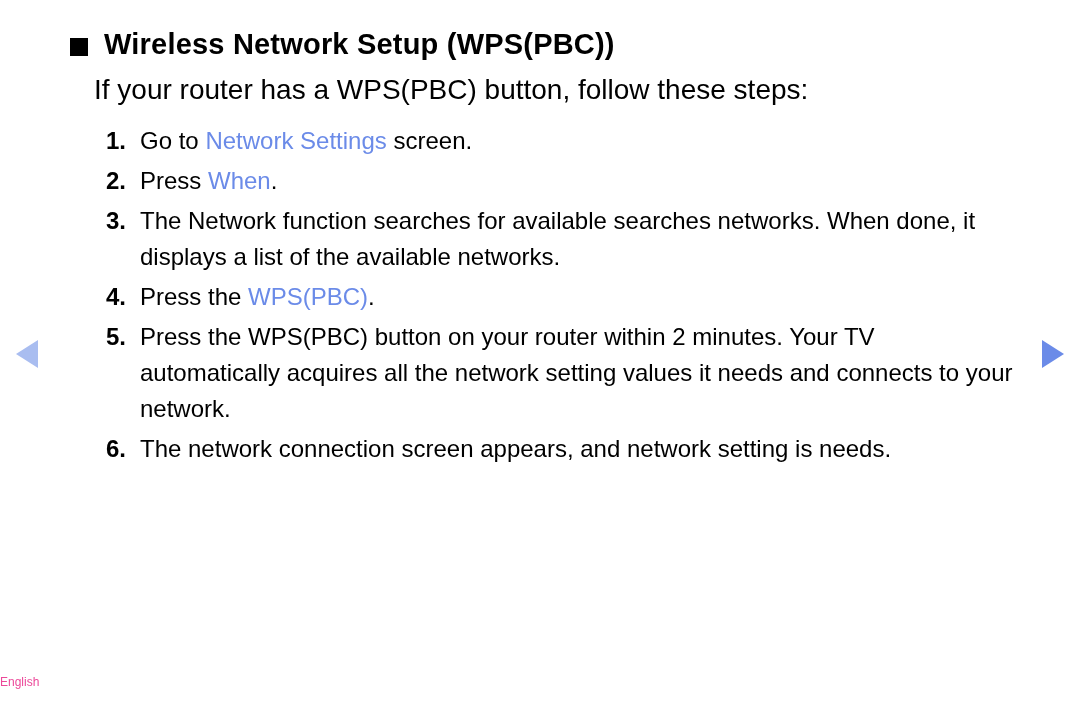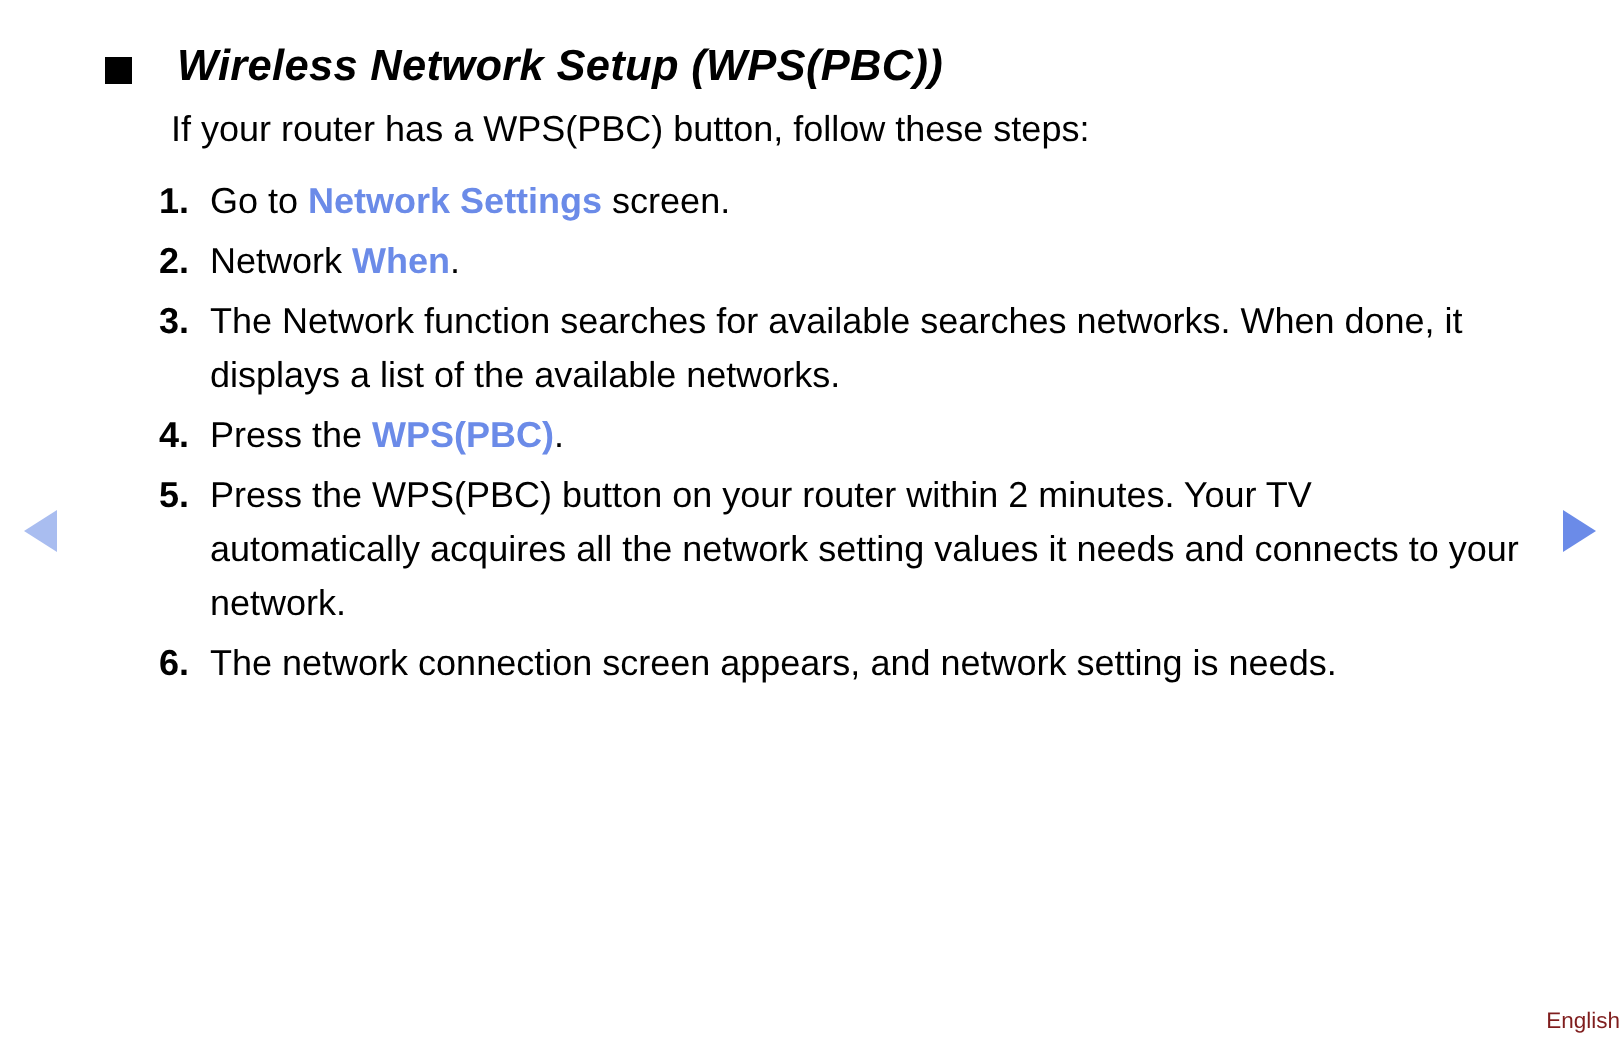--- a/index.html
+++ b/index.html
@@ -14,41 +14,40 @@
       background: #ffffff;
       position: relative;
       overflow: hidden;
     }
     .content {
       padding: 28px 60px 0 70px;
     }
     .heading-row {
       display: flex;
       align-items: center;
-      gap: 30px;
+      gap: 16px;
       margin-bottom: 10px;
-      font-style: italic;
     }
     .bullet {
       width: 18px;
       height: 18px;
       background: #000;
       flex-shrink: 0;
       margin-top: 4px;
     }
     .heading {
       font-size: 29px;
       font-weight: bold;
       color: #000;
       letter-spacing: 0.2px;
     }
     .intro {
-      font-size: 24px;
+      font-size: 28px;
       color: #000;
-      margin-left: 44px;
+      margin-left: 24px;
       margin-bottom: 14px;
       line-height: 1.35;
     }
     .steps {
       margin-left: 36px;
       list-style: none;
       counter-reset: step;
     }
     .step {
       display: flex;
@@ -60,21 +59,21 @@
     .step-num {
       font-weight: bold;
       min-width: 34px;
       flex-shrink: 0;
     }
     .step-body {
       flex: 1;
     }
     .hl {
       color: #6b8be8;
-      font-weight: bold;
+      font-weight: normal;
     }
     .nav-arrow {
       position: absolute;
       top: 340px;
       width: 0;
       height: 0;
       cursor: pointer;
     }
     .nav-prev {
       left: 16px;
@@ -86,23 +85,23 @@
       right: 16px;
       border-top: 14px solid transparent;
       border-bottom: 14px solid transparent;
       border-left: 22px solid #6b8be8;
     }
     .footer-lang {
       position: absolute;
       bottom: 16px;
       left: 0;
       right: 0;
-      text-align: right;
-      font-size: 15px;
-      color: #7f1d1d;
+      text-align: left;
+      font-size: 12px;
+      color: #ec4899;
     }
   </style>
 </head>
 <body>
 
 <div class="content">
   <div class="heading-row">
     <div class="bullet"></div>
     <div class="heading">Wireless Network Setup (WPS(PBC))</div>
   </div>
@@ -112,21 +111,21 @@
   <ol class="steps">
     <li class="step">
       <span class="step-num">1.</span>
       <span class="step-body">
         <span>Go to </span><span class="hl">Network Settings</span><span> screen.</span>
       </span>
     </li>
     <li class="step">
       <span class="step-num">2.</span>
       <span class="step-body">
-        <span>Network </span><span class="hl">When</span><span>.</span>
+        <span>Press </span><span class="hl">When</span><span>.</span>
       </span>
     </li>
     <li class="step">
       <span class="step-num">3.</span>
       <span class="step-body">
         <span>The Network function searches for available searches networks. When done, it displays a list of the available networks.</span>
       </span>
     </li>
     <li class="step">
       <span class="step-num">4.</span>

